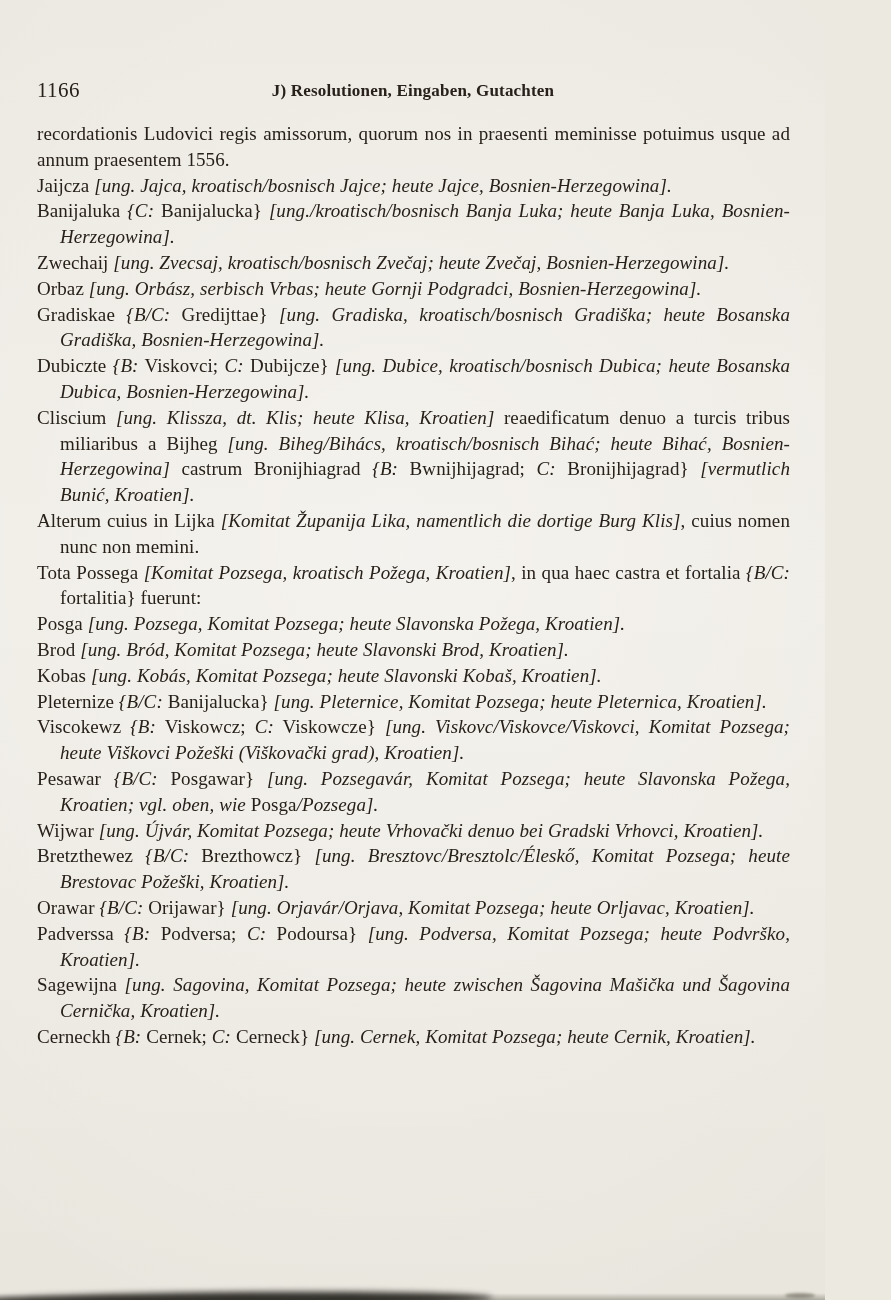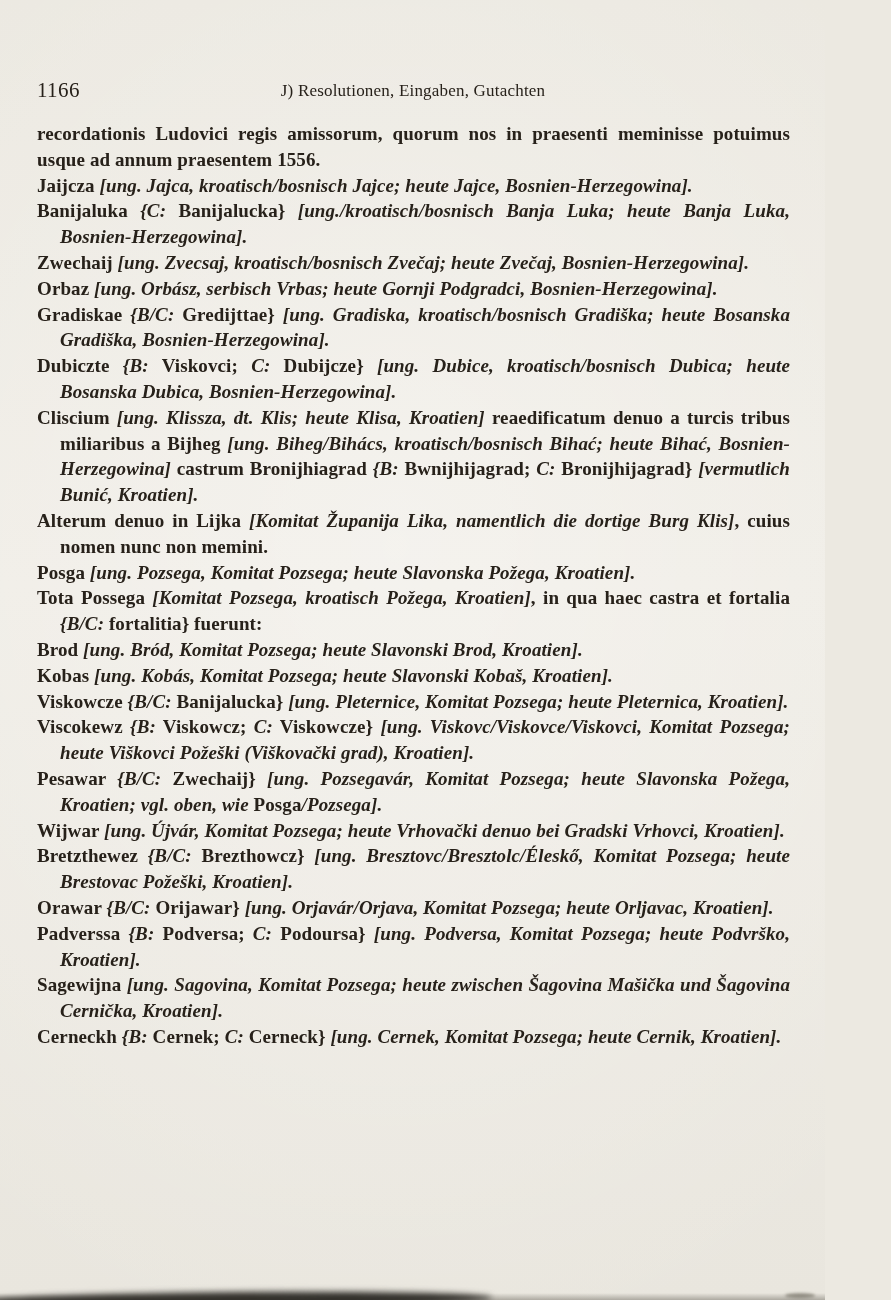--- a/index.html
+++ b/index.html
@@ -7,24 +7,24 @@
   body { width:891px; height:1300px; overflow:hidden; background:var(--paper); }
   .page {
     position:relative; width:825px; height:1300px; overflow:hidden; color:var(--ink);
     background:
       radial-gradient(ellipse 120% 90% at 48% 42%, rgba(255,255,255,0.35), rgba(255,255,255,0) 72%),
       linear-gradient(180deg, #ebe8e0 0%, #efece5 45%, #e9e6de 100%);
     font-family:"Liberation Serif","DejaVu Serif",serif;
   }
   .header-row { position:absolute; top:78px; left:37px; width:752px; height:28px; }
   .page-number { position:absolute; left:0; top:0; font-size:21px; letter-spacing:0.4px; }
-  .running-title { position:absolute; left:0; right:0; top:3px; text-align:center; font-size:17px; letter-spacing:0.2px; }
+  .running-title { position:absolute; left:0; right:0; top:3px; text-align:center; font-size:17px; letter-spacing:0.2px;font-weight:bold; }
   .body {
     position:absolute; top:121px; left:37px; width:753px;
-    font-size:19px; line-height:25.8px; text-align:justify; letter-spacing:0.1px;font-weight:bold;
+    font-size:19px; line-height:25.8px; text-align:justify; letter-spacing:0.1px;
   }
   p.entry { margin:0; }
   p.hanging { padding-left:23px; text-indent:-23px; }
   .it { font-style:italic; }
   .rm { font-style:normal; }
   .bottom-shade { position:absolute; left:0; right:0; bottom:0; height:7px;
     background:linear-gradient(to top, rgba(75,70,60,0.38), rgba(75,70,60,0)); }
   .scan-edge { position:absolute; left:-28px; bottom:-9px; width:520px; height:17px;
     background:#32302b; border-radius:50%; filter:blur(3px); transform:rotate(-0.55deg); }
   .smudge { position:absolute; right:10px; bottom:2px; width:30px; height:5px;
@@ -40,28 +40,28 @@
   </header>
   <main class="body">
       <p class="entry"><span class="rm">recordationis Ludovici regis amissorum, quorum nos in praesenti meminisse potuimus usque ad annum praesentem 1556.</span></p>
       <p class="entry hanging"><span class="rm">Jaijcza </span><span class="it">[ung. Jajca, kroatisch/bosnisch Jajce; heute Jajce, Bosnien-Herzegowina].</span></p>
       <p class="entry hanging"><span class="rm">Banijaluka </span><span class="it">{C:</span><span class="rm"> Banijalucka} </span><span class="it">[ung./kroatisch/bosnisch Banja Luka; heute Banja Luka, Bosnien-Herzegowina].</span></p>
       <p class="entry hanging"><span class="rm">Zwechaij </span><span class="it">[ung. Zvecsaj, kroatisch/bosnisch Zvečaj; heute Zvečaj, Bosnien-Herzegowina].</span></p>
       <p class="entry hanging"><span class="rm">Orbaz </span><span class="it">[ung. Orbász, serbisch Vrbas; heute Gornji Podgradci, Bosnien-Herzegowina].</span></p>
       <p class="entry hanging"><span class="rm">Gradiskae </span><span class="it">{B/C:</span><span class="rm"> Gredijttae} </span><span class="it">[ung. Gradiska, kroatisch/bosnisch Gradiška; heute Bosanska Gradiška, Bosnien-Herzegowina].</span></p>
       <p class="entry hanging"><span class="rm">Dubiczte </span><span class="it">{B:</span><span class="rm"> Viskovci; </span><span class="it">C:</span><span class="rm"> Dubijcze} </span><span class="it">[ung. Dubice, kroatisch/bosnisch Dubica; heute Bosanska Dubica, Bosnien-Herzegowina].</span></p>
       <p class="entry hanging"><span class="rm">Cliscium </span><span class="it">[ung. Klissza, dt. Klis; heute Klisa, Kroatien]</span><span class="rm"> reaedificatum denuo a turcis tribus miliaribus a Bijheg </span><span class="it">[ung. Biheg/Bihács, kroatisch/bosnisch Bihać; heute Bihać, Bosnien-Herzegowina]</span><span class="rm"> castrum Bronijhiagrad </span><span class="it">{B:</span><span class="rm"> Bwnijhijagrad; </span><span class="it">C:</span><span class="rm"> Bronijhijagrad} </span><span class="it">[vermutlich Bunić, Kroatien].</span></p>
-      <p class="entry hanging"><span class="rm">Alterum denuo in Lijka </span><span class="it">[Komitat Županija Lika, namentlich die dortige Burg Klis]</span><span class="rm">, cuius nomen nunc non memini.</span></p>
+      <p class="entry hanging"><span class="rm">Alterum cuius in Lijka </span><span class="it">[Komitat Županija Lika, namentlich die dortige Burg Klis]</span><span class="rm">, cuius nomen nunc non memini.</span></p>
+      <p class="entry hanging"><span class="rm">Tota Possega </span><span class="it">[Komitat Pozsega, kroatisch Požega, Kroatien]</span><span class="rm">, in qua haec castra et fortalia </span><span class="it">{B/C:</span><span class="rm"> fortalitia} fuerunt:</span></p>
       <p class="entry hanging"><span class="rm">Posga </span><span class="it">[ung. Pozsega, Komitat Pozsega; heute Slavonska Požega, Kroatien].</span></p>
-      <p class="entry hanging"><span class="rm">Tota Possega </span><span class="it">[Komitat Pozsega, kroatisch Požega, Kroatien]</span><span class="rm">, in qua haec castra et fortalia </span><span class="it">{B/C:</span><span class="rm"> fortalitia} fuerunt:</span></p>
       <p class="entry hanging"><span class="rm">Brod </span><span class="it">[ung. Bród, Komitat Pozsega; heute Slavonski Brod, Kroatien].</span></p>
       <p class="entry hanging"><span class="rm">Kobas </span><span class="it">[ung. Kobás, Komitat Pozsega; heute Slavonski Kobaš, Kroatien].</span></p>
-      <p class="entry hanging"><span class="rm">Viskowcze </span><span class="it">{B/C:</span><span class="rm"> Banijalucka} </span><span class="it">[ung. Pleternice, Komitat Pozsega; heute Pleternica, Kroatien].</span></p>
+      <p class="entry hanging"><span class="rm">Pleternize </span><span class="it">{B/C:</span><span class="rm"> Banijalucka} </span><span class="it">[ung. Pleternice, Komitat Pozsega; heute Pleternica, Kroatien].</span></p>
       <p class="entry hanging"><span class="rm">Viscokewz </span><span class="it">{B:</span><span class="rm"> Viskowcz; </span><span class="it">C:</span><span class="rm"> Viskowcze} </span><span class="it">[ung. Viskovc/Viskovce/Viskovci, Komitat Pozsega; heute Viškovci Požeški (Viškovački grad), Kroatien].</span></p>
-      <p class="entry hanging"><span class="rm">Pesawar </span><span class="it">{B/C:</span><span class="rm"> Zwechaij} </span><span class="it">[ung. Pozsegavár, Komitat Pozsega; heute Slavonska Požega, Kroatien; vgl. oben, wie </span><span class="rm">Posga</span><span class="it">/Pozsega].</span></p>
+      <p class="entry hanging"><span class="rm">Pesawar </span><span class="it">{B/C:</span><span class="rm"> Posgawar} </span><span class="it">[ung. Pozsegavár, Komitat Pozsega; heute Slavonska Požega, Kroatien; vgl. oben, wie </span><span class="rm">Posga</span><span class="it">/Pozsega].</span></p>
       <p class="entry hanging"><span class="rm">Wijwar </span><span class="it">[ung. Újvár, Komitat Pozsega; heute Vrhovački denuo bei Gradski Vrhovci, Kroatien].</span></p>
       <p class="entry hanging"><span class="rm">Bretzthewez </span><span class="it">{B/C:</span><span class="rm"> Brezthowcz} </span><span class="it">[ung. Bresztovc/Bresztolc/Éleskő, Komitat Pozsega; heute Brestovac Požeški, Kroatien].</span></p>
       <p class="entry hanging"><span class="rm">Orawar </span><span class="it">{B/C:</span><span class="rm"> Orijawar} </span><span class="it">[ung. Orjavár/Orjava, Komitat Pozsega; heute Orljavac, Kroatien].</span></p>
       <p class="entry hanging"><span class="rm">Padverssa </span><span class="it">{B:</span><span class="rm"> Podversa; </span><span class="it">C:</span><span class="rm"> Podoursa} </span><span class="it">[ung. Podversa, Komitat Pozsega; heute Podvrško, Kroatien].</span></p>
       <p class="entry hanging"><span class="rm">Sagewijna </span><span class="it">[ung. Sagovina, Komitat Pozsega; heute zwischen Šagovina Mašička und Šagovina Cernička, Kroatien].</span></p>
       <p class="entry hanging"><span class="rm">Cerneckh </span><span class="it">{B:</span><span class="rm"> Cernek; </span><span class="it">C:</span><span class="rm"> Cerneck} </span><span class="it">[ung. Cernek, Komitat Pozsega; heute Cernik, Kroatien].</span></p>
     </main>
   <div class="bottom-shade"></div>
   <div class="scan-edge"></div>
   <div class="smudge"></div>

